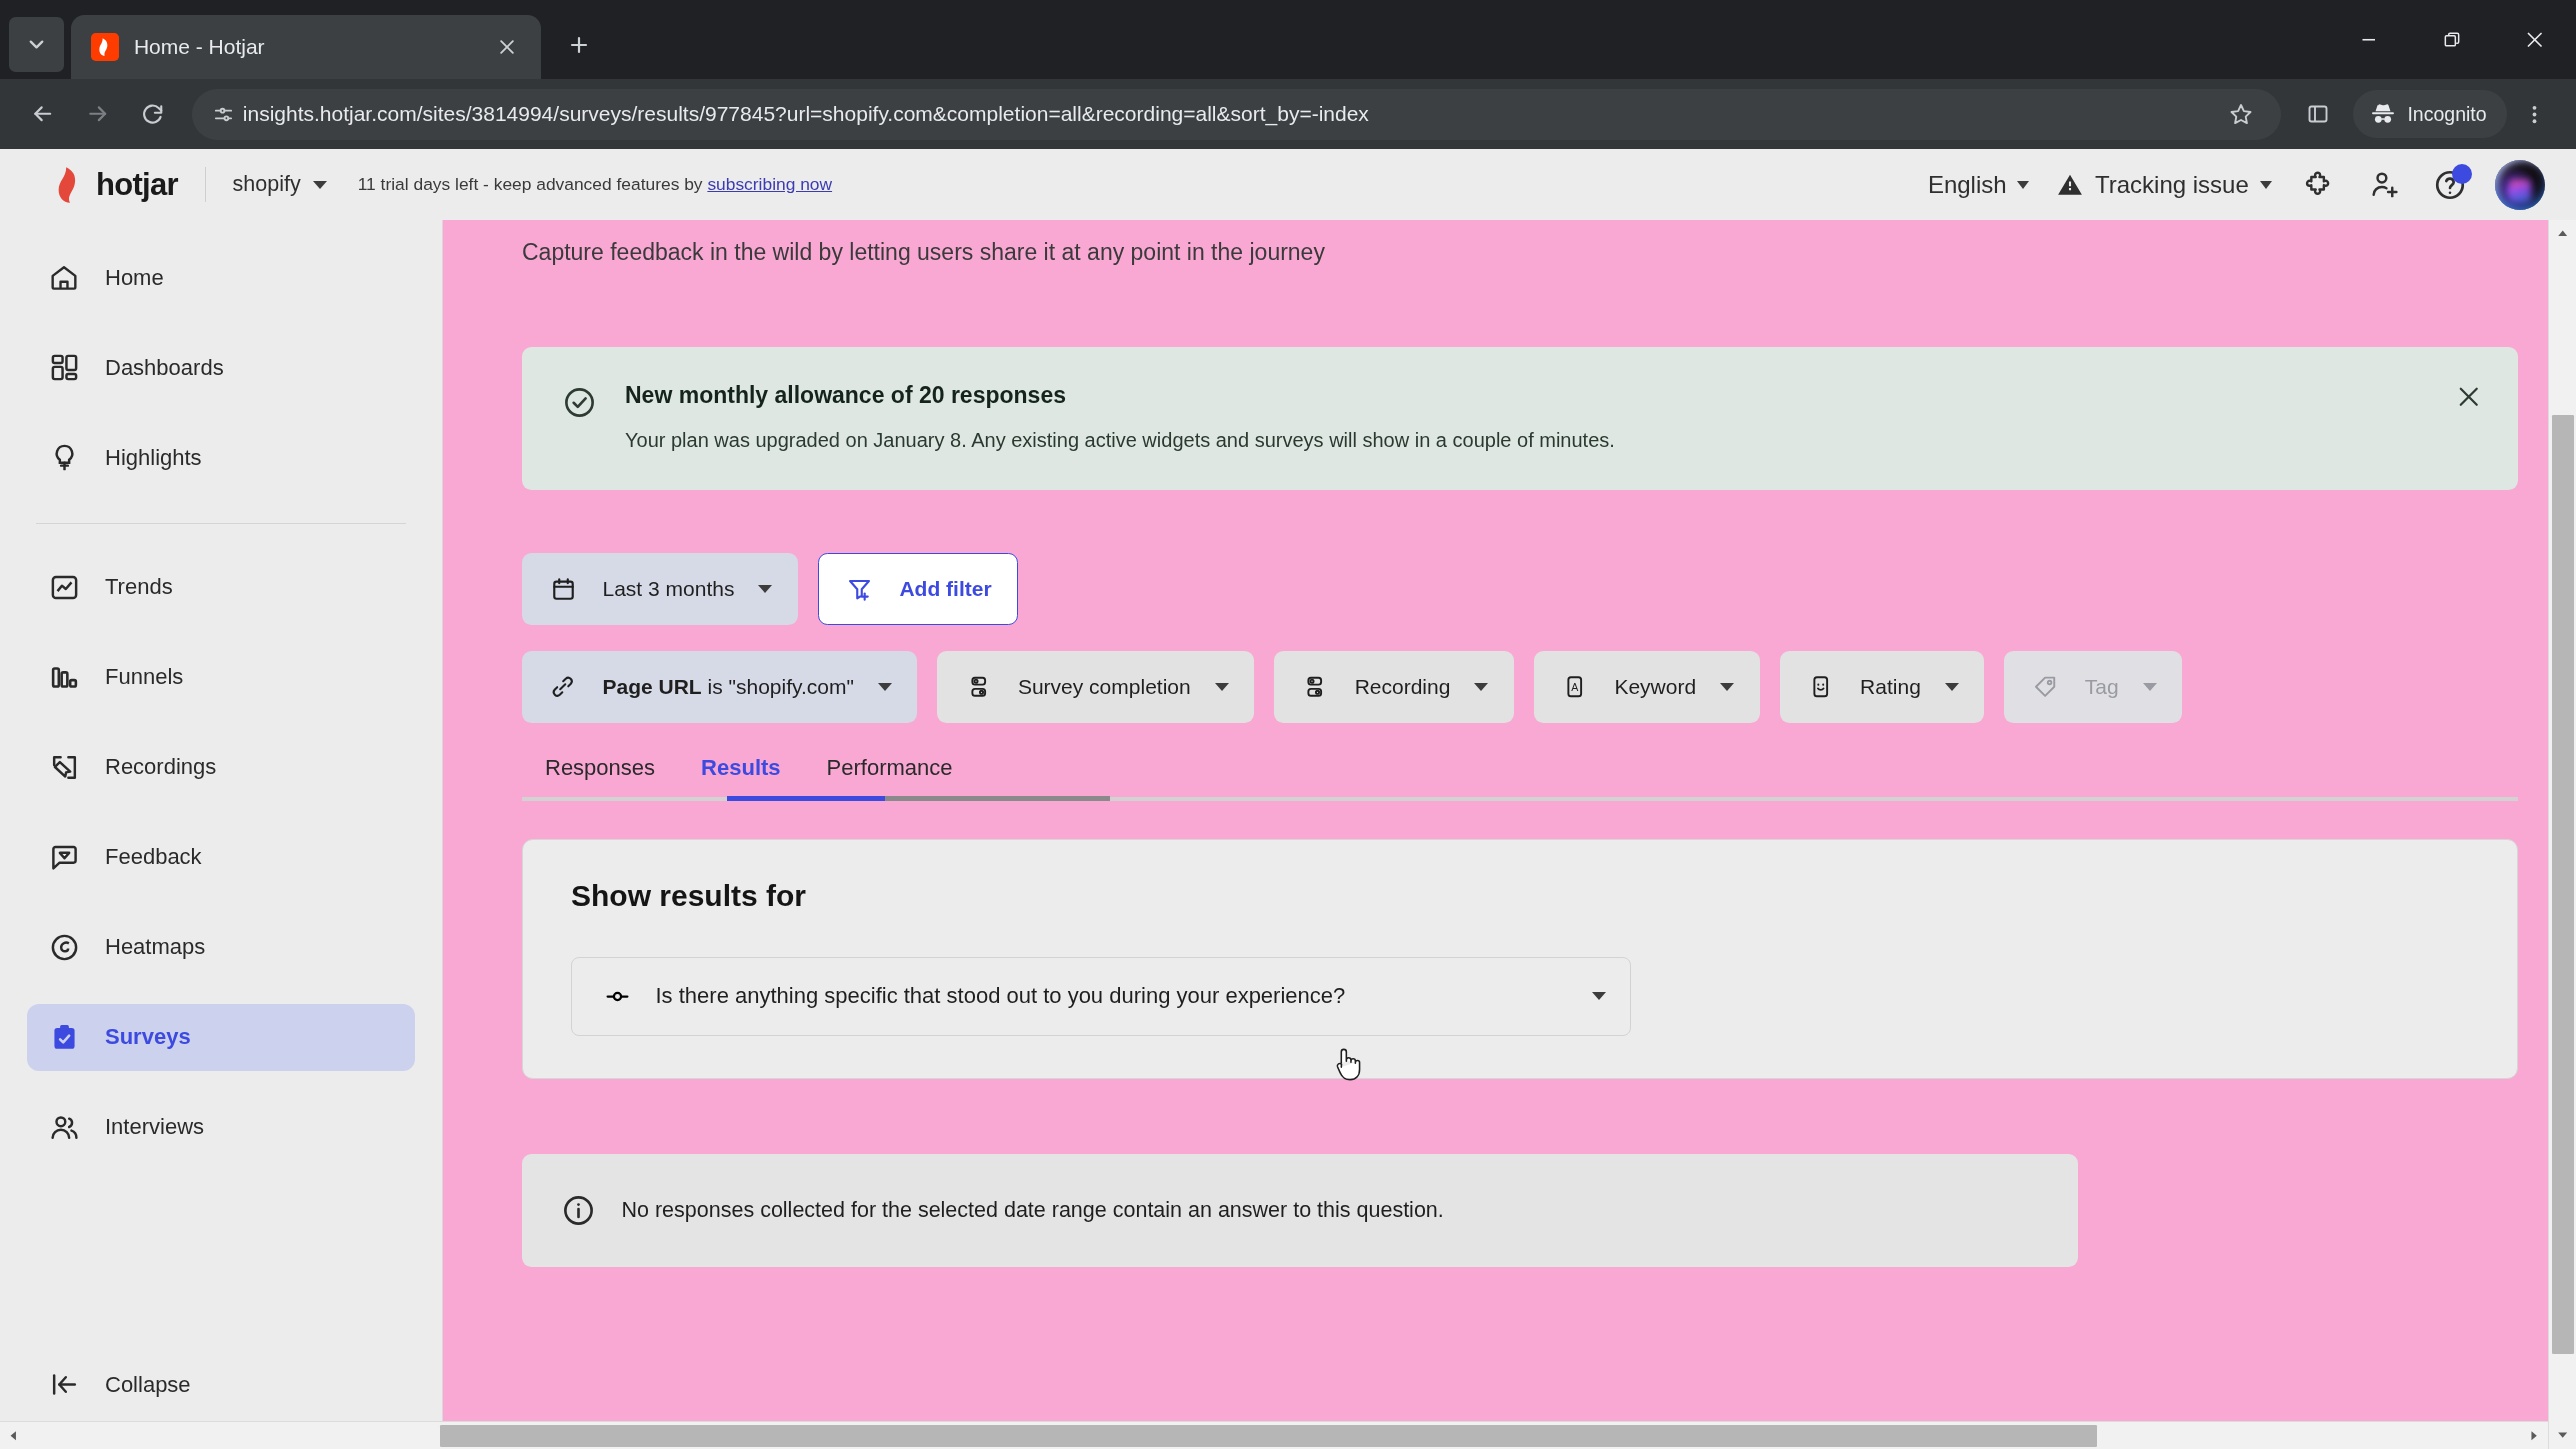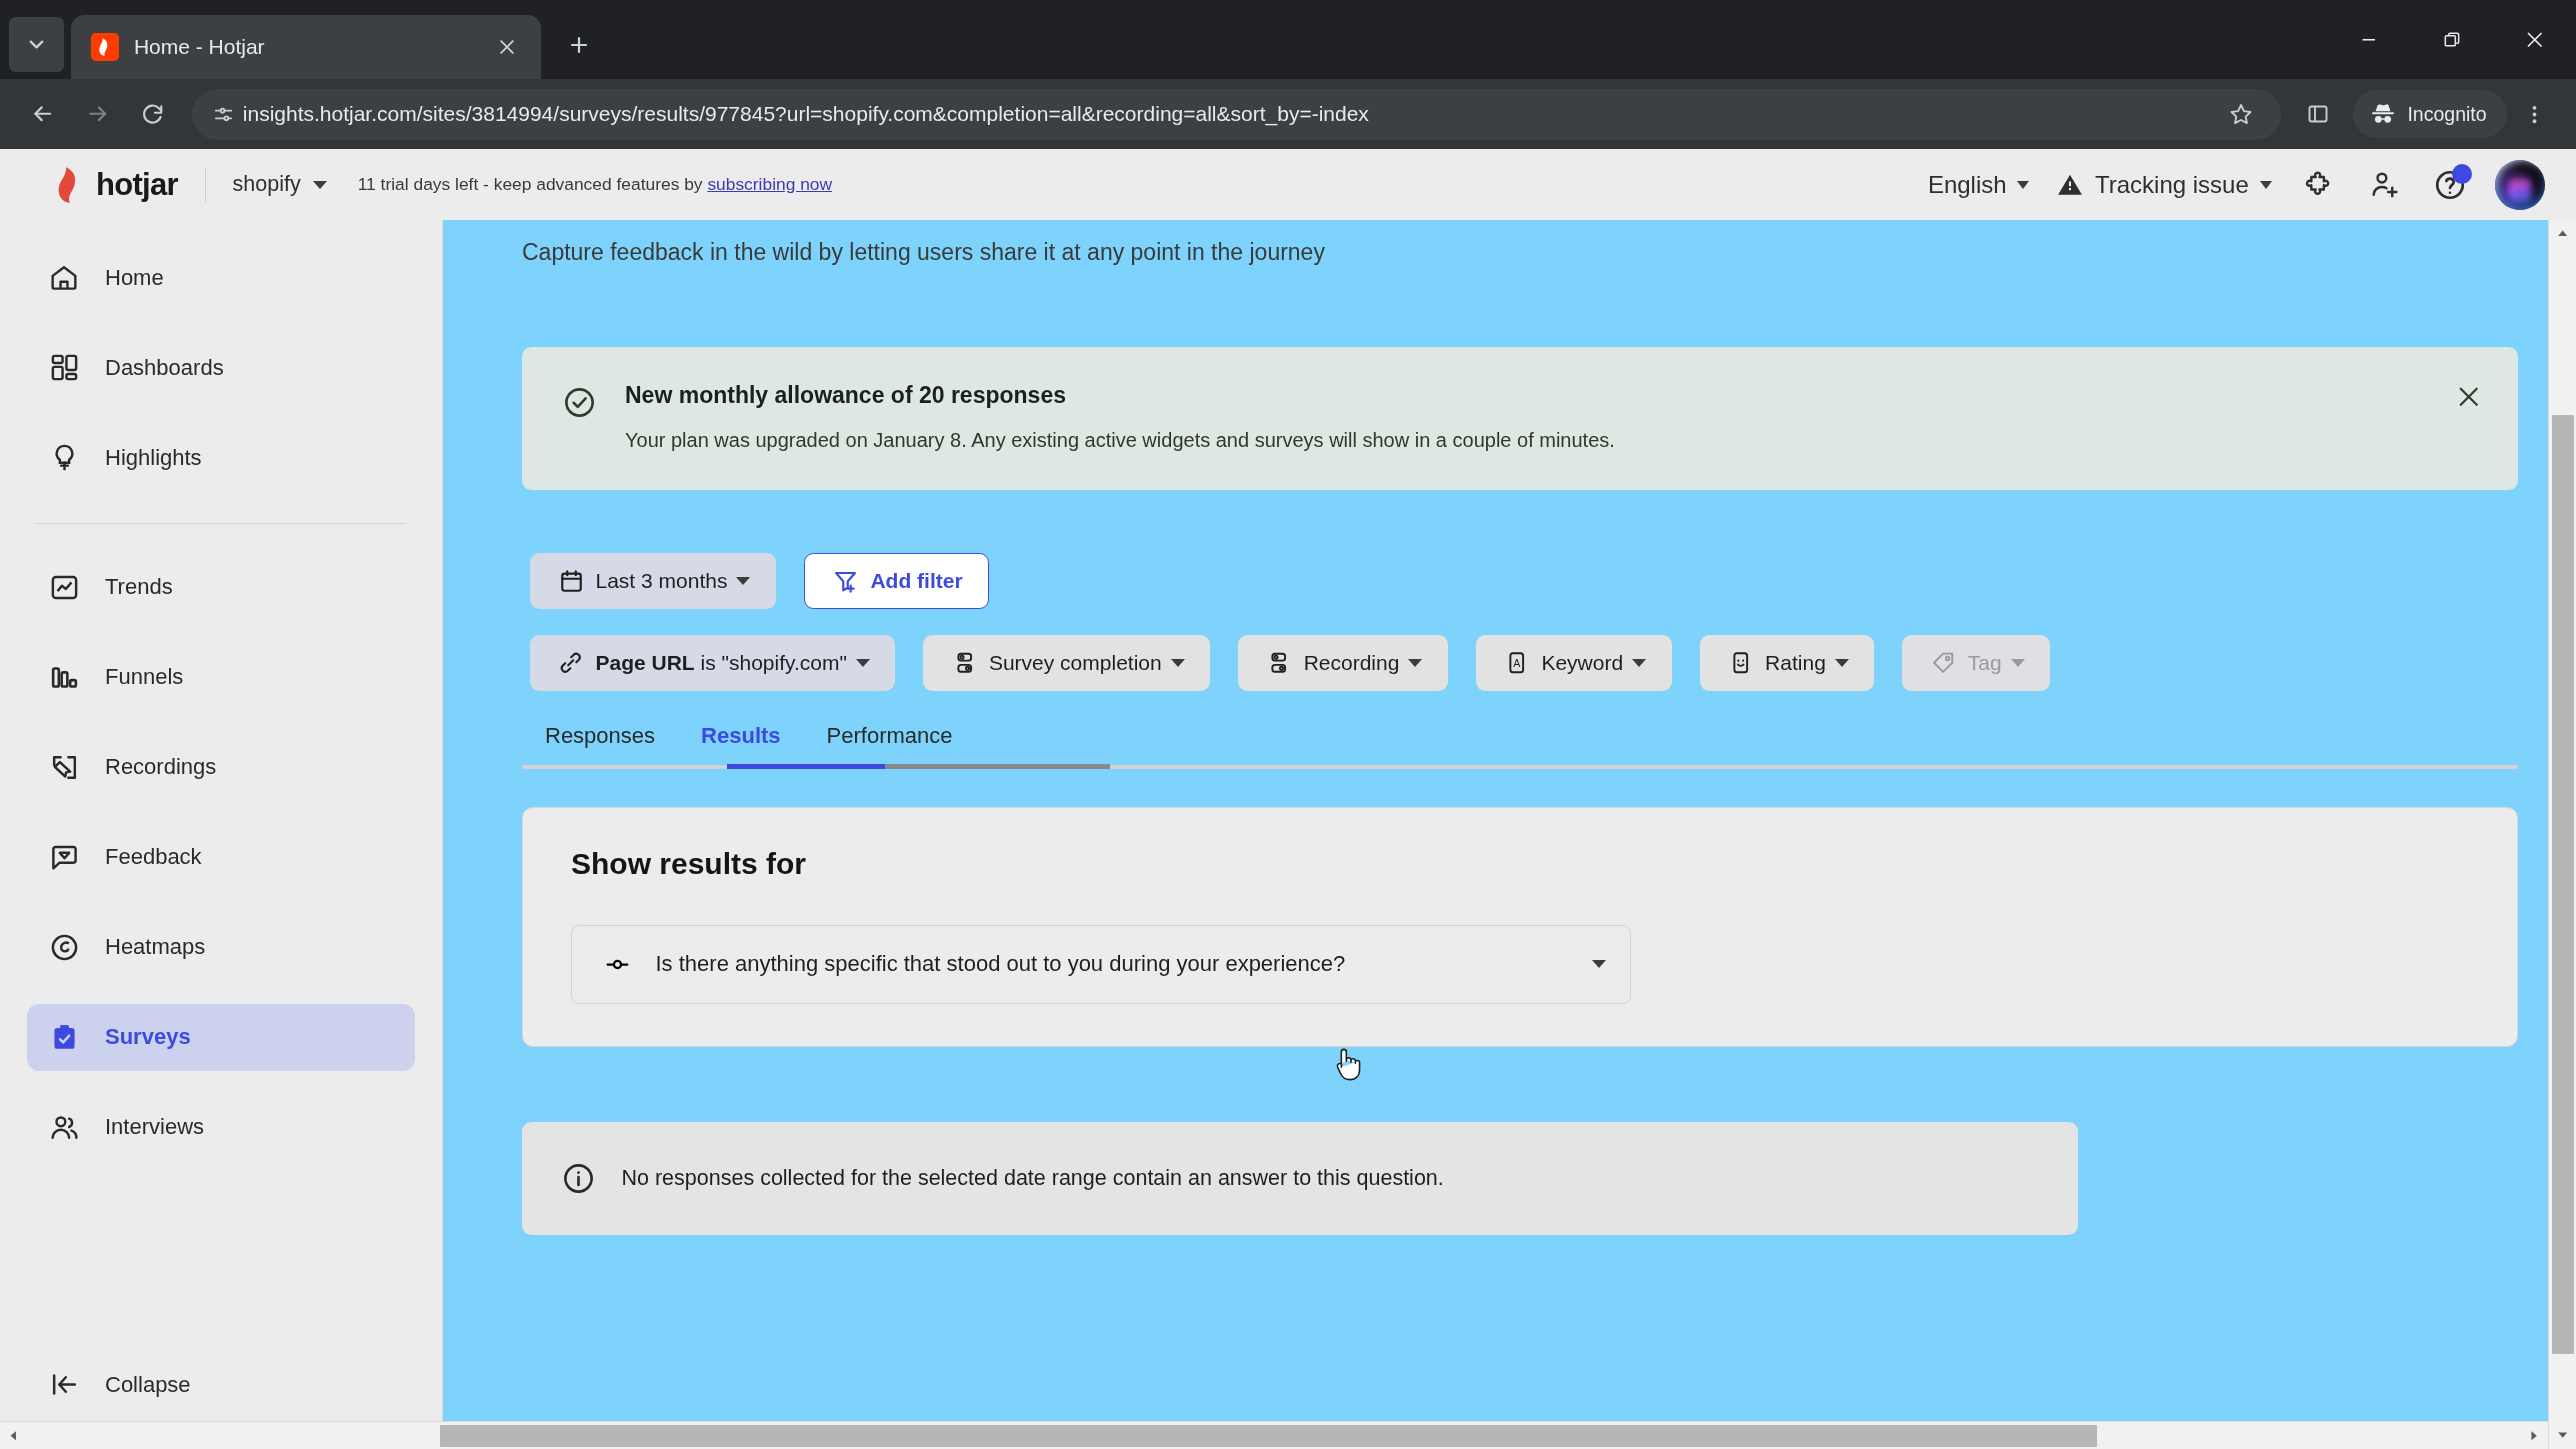--- a/index.html
+++ b/index.html
@@ -104,39 +104,39 @@
     display:flex; align-items:center; gap: 23px; height: 67px;
     padding: 0 19px; border-radius: 12px; color:#2a2a2a; font-size: 22px; margin-bottom: 23px;
   }
   .nav-item .nav-ico { width:36px;height:36px;display:flex;align-items:center;justify-content:center;flex:none; }
   .nav-item.active { background:#ccd1ee; color:#3d4ae0; font-weight: 600; }
   .nav-sep { height:0.7px; background:#d5d5d5; margin: 9.4px 9.4px 29.5px 9.4px; }
   .sidebar-bottom { margin-top: auto; padding-bottom: 31px; }
 
   
   .content {
-    flex:1; background:#7dd3fc; position: relative; overflow: hidden;
+    flex:1; background:#f9a8d4; position: relative; overflow: hidden;
     padding: 0 58px 0 79px; min-width: 0;
   }
   .subtitle { font-size: 23px; color:#3a3a3a; padding-top: 19px; }
 
   .banner {
     margin-top: 81px; background:#dfe7e2; border-radius: 9.4px;
     padding: 35px 39px 38px 40px; display:flex; gap: 28px; position: relative;
   }
   .banner-ico { width:35px;height:35px;flex:none;color:#2d3b33;margin-top:2.7px;}
   .banner-title { font-size: 23px; font-weight: 700; color:#14241c; }
   .banner-text { font-size: 20px; color:#2b3a31; margin-top: 20px; }
   .banner-close { position:absolute; right: 32px; top: 32px; width:35px;height:35px;color:#2d3b33;
     display:flex;align-items:center;justify-content:center; }
 
   .filters-row { display:flex; align-items:center; gap: 20px; margin-top: 63px; }
   .chip {
-    height: 56px; border-radius: 9.4px; display:flex; align-items:center; gap: 9px;
-    padding: 0 25.5px; font-size: 21px; white-space: nowrap; margin-left: 8px;
+    height: 72px; border-radius: 9.4px; display:flex; align-items:center; gap: 24px;
+    padding: 0 25.5px; font-size: 21px; white-space: nowrap;
   }
   .chip-daterange { background:#d6d9e6; color:#1f1f1f; }
   .chip-ghost { background:#fff; border:1.3px solid #3d4ae0; color:#3d4ae0; font-weight:600; }
   .chip-plain { background:#e2e2e2; color:#1f1f1f; }
   .chip-active { background:#d6d9e6; color:#1f1f1f; }
   .chip-disabled { background:#e0e0e4; color:#9a9aa2; }
   .chip-ico { width:31px;height:31px;display:flex;align-items:center;justify-content:center;flex:none; }
   .chip-label-strong { font-weight: 700; }
 
   .chips-row2 { display:flex; align-items:center; gap: 20px; margin-top: 25.5px; }

